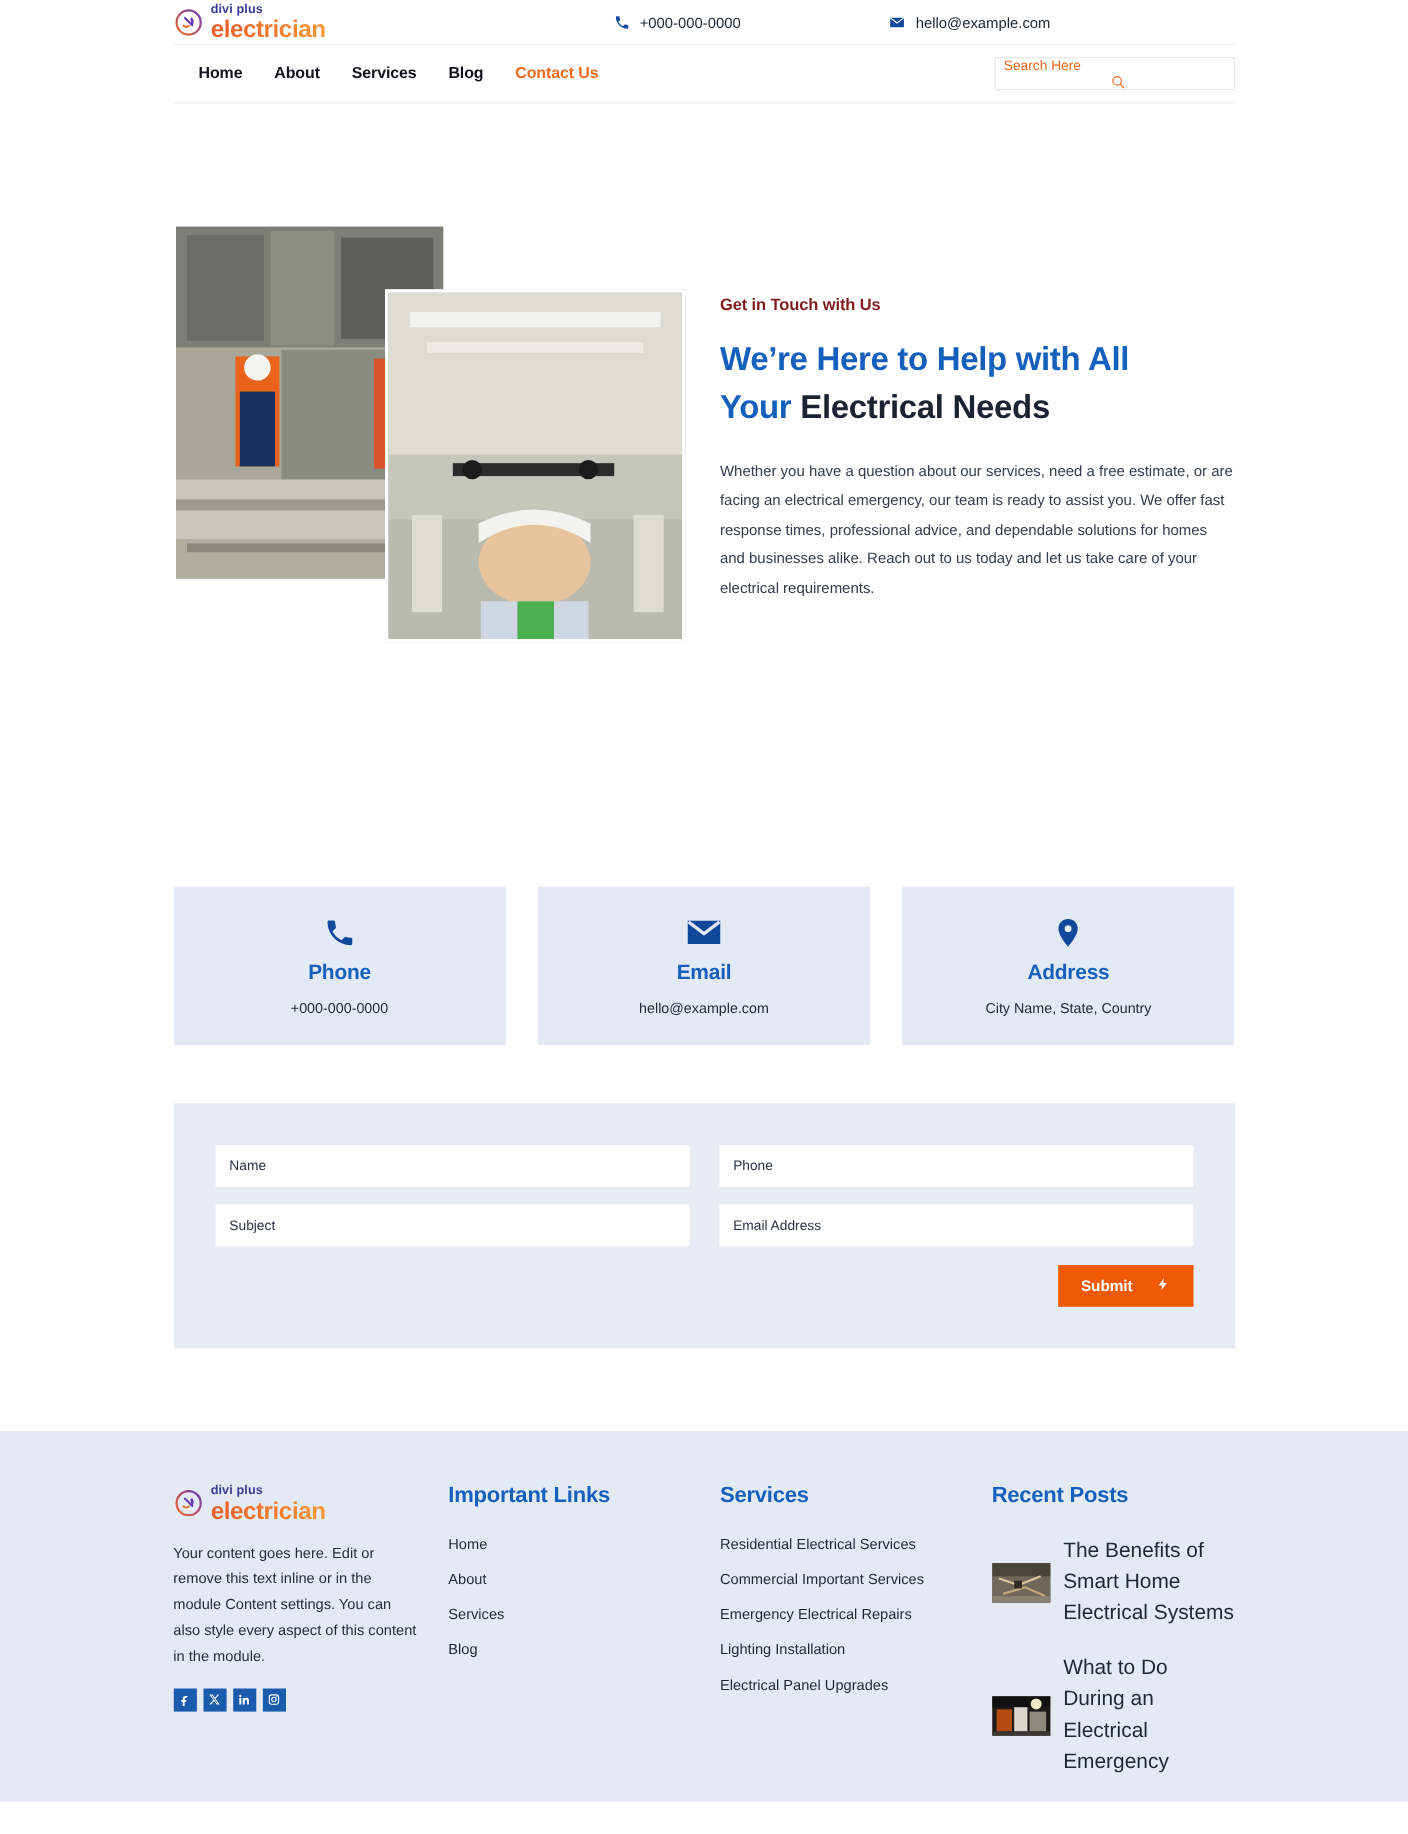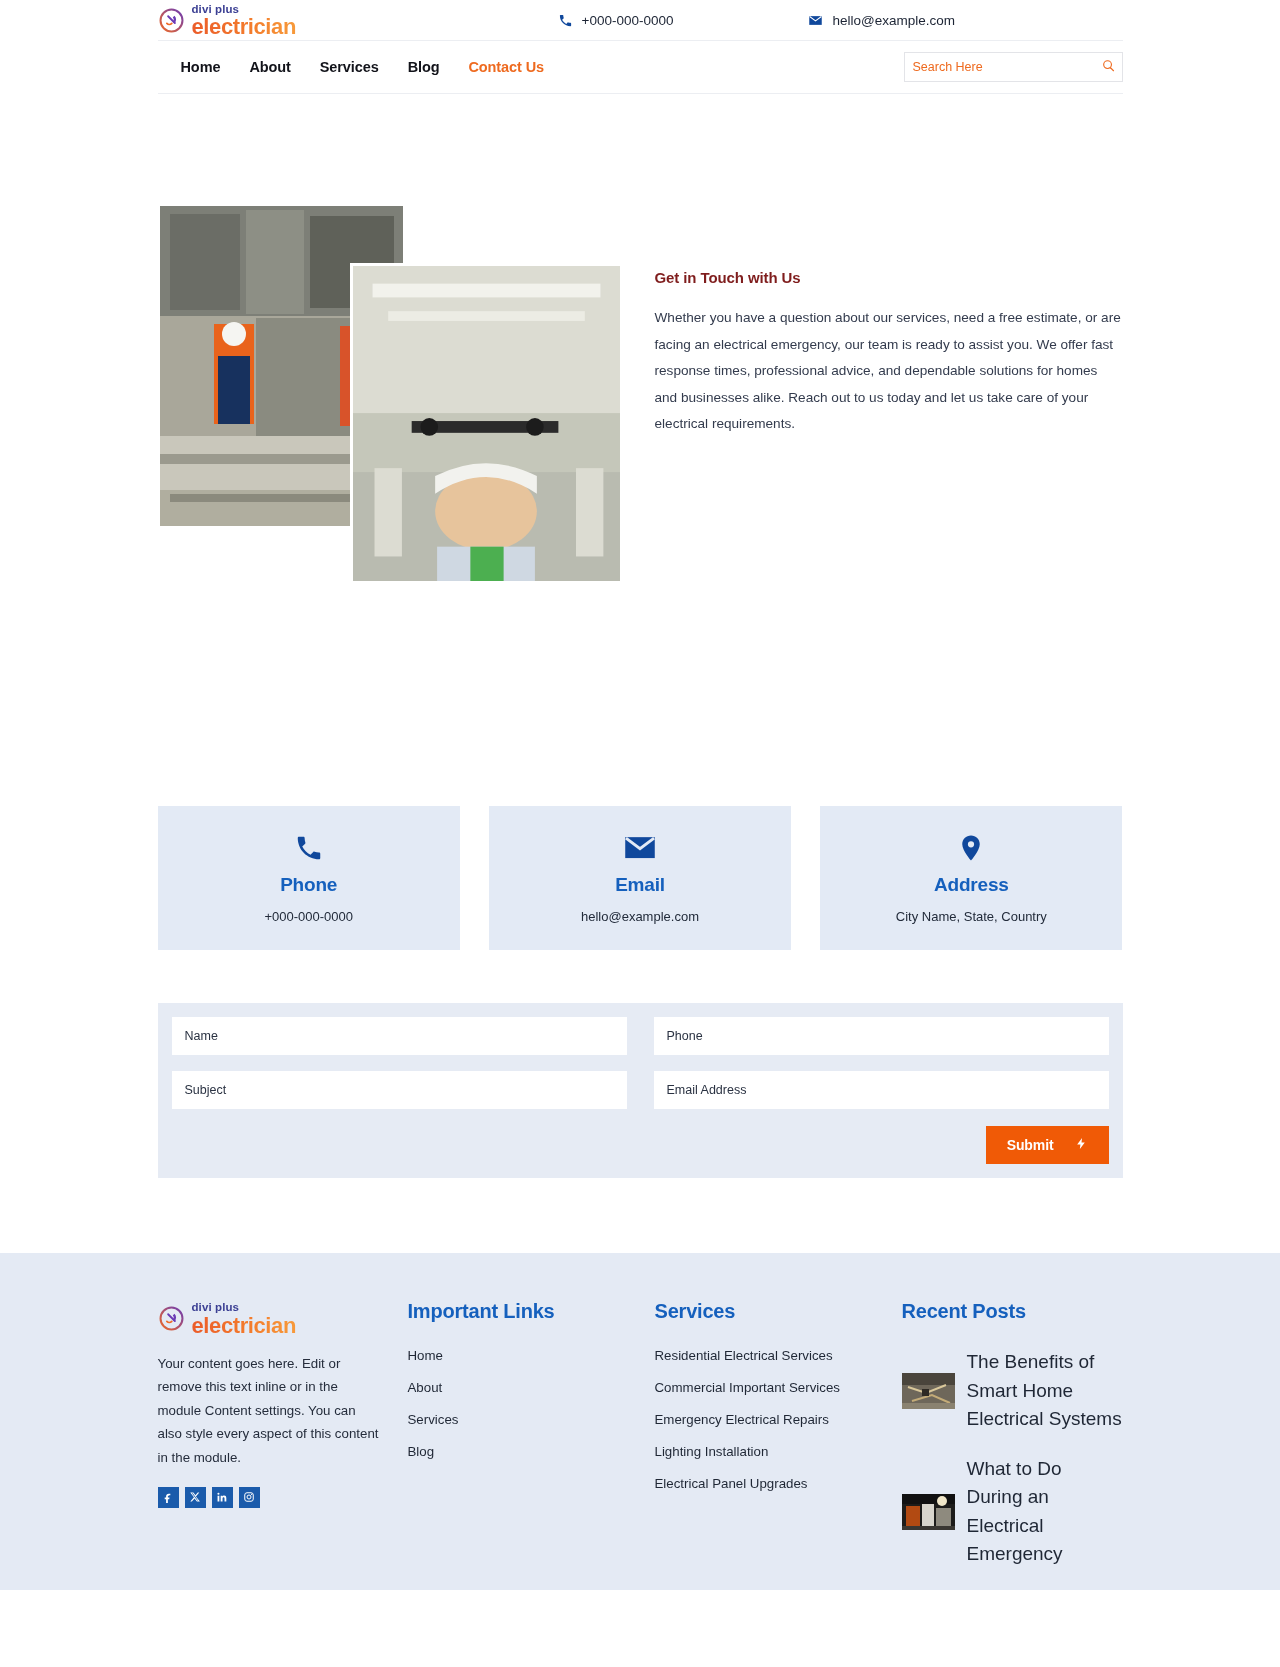--- a/index.html
+++ b/index.html
@@ -51,20 +51,21 @@
   .nav-link {
     font-size: 14.5px; font-weight: 700; color: #12131a;
     letter-spacing: -.1px; cursor: pointer; text-decoration: none;
   }
   .nav-link.active { color: #ee6a1f; }
   .search-box {
     margin-left: auto; width: 219px; height: 30px;
     border: 1px solid #e3e4e8; background: #fff;
     display: flex; align-items: center; padding: 0 6px 0 8px;
     position: relative;
+    flex-direction: column;
   }
   .search-box input {
     border: none; outline: none; width: 100%;
     font-family: "Liberation Sans", sans-serif;
     font-size: 12.5px; color: #ee6a1f; background: transparent;
   }
   .search-box input::placeholder { color: #ee6a1f; opacity: 1; }
   .search-icon { color: #ee6a1f; flex: none; margin-left: 4px; }
 
   
@@ -102,21 +103,21 @@
   .card-icon { color: #10489c; margin-bottom: 11px; height: 30px; }
   .card-title {
     font-size: 19px; font-weight: 700; color: #1560bd;
     letter-spacing: -.2px; margin-bottom: 13px;
   }
   .card-value { font-size: 13px; color: #222b3a; }
 
   
   .form-wrap {
     width: 965px; margin: 0 auto; margin-top: 53px;
-    background: #e6ebf4; padding: 14px;
+    background: #e6ebf4; padding: 38px;
   }
   .form-row { display: flex; gap: 27px; margin-bottom: 16px; }
   .field {
     flex: 1; height: 38px; background: #fff;
     display: flex; align-items: center; padding: 0 13px;
   }
   .field input, .field textarea {
     width: 100%; border: none; outline: none; background: transparent;
     font-family: "Liberation Sans", sans-serif; font-size: 12.5px; color: #2a3242;
   }
@@ -282,20 +283,25 @@
           <rect x="86" y="286" width="100" height="35" fill="#cfd8e2"></rect>
           <rect x="120" y="286" width="34" height="35" fill="#4caf50"></rect>
           <rect x="22" y="206" width="28" height="90" fill="#dcdcd2"></rect>
           <rect x="228" y="206" width="28" height="90" fill="#dcdcd2"></rect>
         </svg>
       </div>
     </div>
 
     <div class="hero-text">
       <div class="eyebrow">Get in Touch with Us</div>
+      <h1 class="hero-title">
+        <span class="hl">We’re Here to Help with All</span>
+        <br>
+        <span class="hl">Your</span><span> Electrical Needs</span>
+      </h1>
       <p class="hero-body">Whether you have a question about our services, need a free estimate, or are facing an electrical emergency, our team is ready to assist you. We offer fast response times, professional advice, and dependable solutions for homes and businesses alike. Reach out to us today and let us take care of your electrical requirements.</p>
     </div>
   </div>
 
   <div class="cards">
     <div class="card">
       <div class="card-icon">
         <svg viewBox="0 0 24 24" width="30" height="30" fill="currentColor">
           <path d="M6.6 10.8c1.4 2.8 3.8 5.1 6.6 6.6l2.2-2.2c.3-.3.7-.4 1-.2 1.2.4 2.4.6 3.6.6.6 0 1 .4 1 1V20c0 .6-.4 1-1 1C10.6 21 3 13.4 3 4c0-.6.4-1 1-1h3.5c.6 0 1 .4 1 1 0 1.3.2 2.5.6 3.6.1.4 0 .8-.2 1l-2.3 2.2z"></path>
         </svg>

